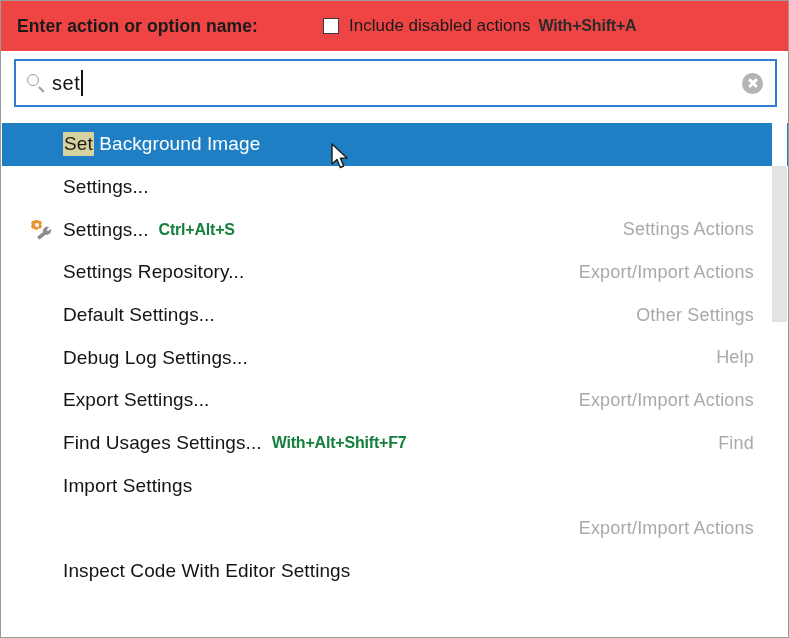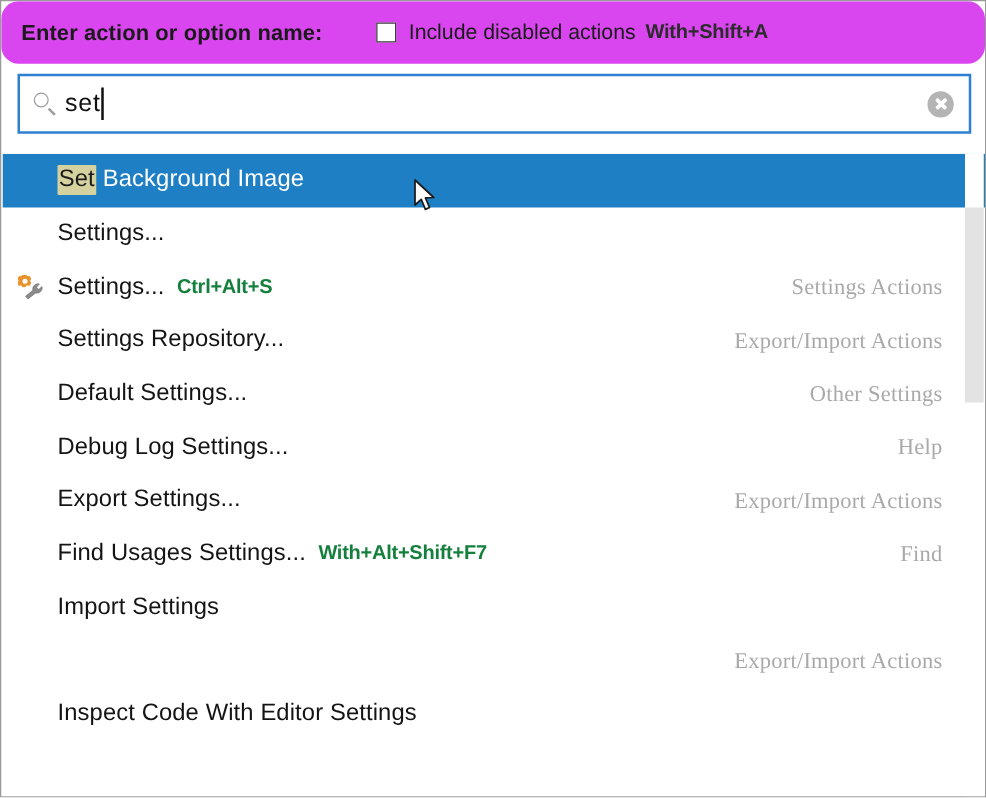--- a/index.html
+++ b/index.html
@@ -19,36 +19,35 @@
     box-sizing: border-box;
     background: #ffffff;
     border: 1px solid #9a9a9a;
     overflow: hidden;
   }
 
   
   #header {
     position: relative;
     height: 50px;
-    background: #d946ef;
+    background: #ef4444;
     display: flex;
     align-items: center;
     padding: 0 30px 0 16px;
     box-sizing: border-box;
-    border-radius: 14px;
   }
   #header-title {
     font-size: 17.5px;
     font-weight: bold;
     color: #1a1a1a;
     letter-spacing: 0.1px;
     white-space: nowrap;
   }
   #header-right {
-    margin-left: 43px;
+    margin-left: 65px;
     display: flex;
     align-items: center;
     flex: 1;
   }
   .checkbox-box {
     width: 16px;
     height: 16px;
     border: 1.6px solid #3c3c3c;
     background: #ffffff;
     box-sizing: border-box;
@@ -148,21 +147,21 @@
     width: 786px;
     height: 514px;
     overflow: hidden;
     background: #ffffff;
   }
   .row {
     position: relative;
     height: 42.7px;
     display: flex;
     align-items: center;
-    padding: 0 34px 0 8px;
+    padding: 0 34px 0 25px;
     box-sizing: border-box;
     white-space: nowrap;
   }
   .row.selected {
     background: #1f7fc4;
   }
   .row-icon-slot {
     flex: 0 0 auto;
     width: 36px;
     height: 26px;
@@ -185,21 +184,20 @@
     font-size: 16px;
     font-weight: bold;
     color: #15803d;
     letter-spacing: -0.2px;
   }
   .row-spacer { flex: 1; }
   .row-group {
     font-size: 18px;
     color: #a9a9a9;
     letter-spacing: 0.2px;
-    font-family: Liberation Serif, serif;
   }
 
   
   .gear-wrench {
     position: absolute;
     left: 4px;
     top: 3px;
     width: 22px;
     height: 21px;
   }

